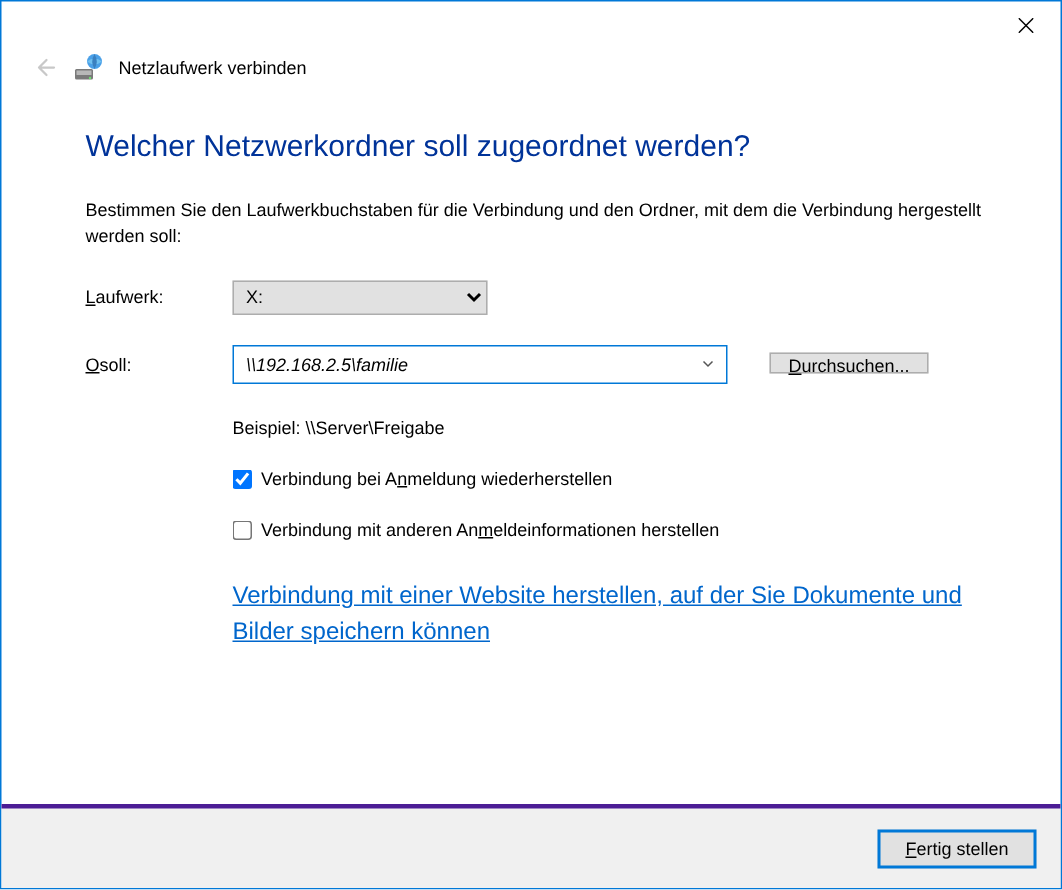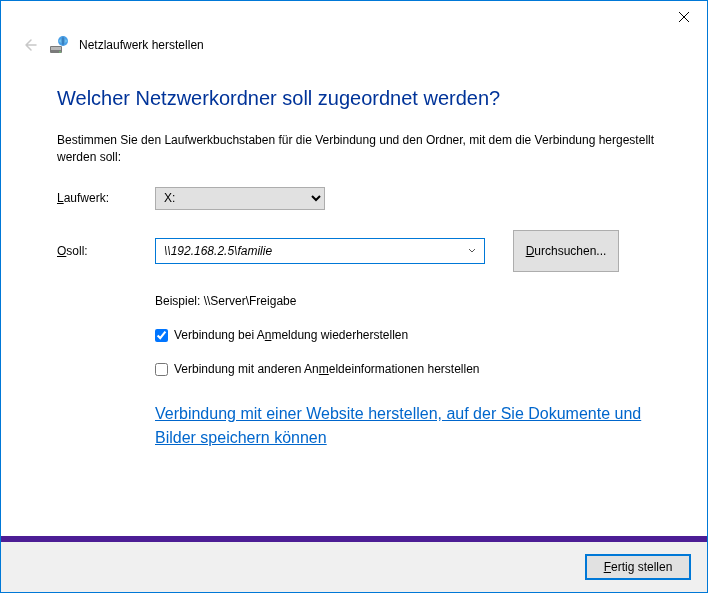--- a/index.html
+++ b/index.html
@@ -109,21 +109,21 @@
   }
   .combo-arrow {
     width: 16px;
     display: flex;
     align-items: center;
     justify-content: center;
     color: #555;
   }
   .browse-btn {
     width: 106px;
-    height: 42px;
+    height: 14px;
     margin-left: 8px;
     border: 1px solid #adadad;
     background: #e1e1e1;
     font-family: inherit;
     font-size: 12px;
     cursor: pointer;
   }
   .example {
     grid-column: 2 / span 2;
     font-size: 12px;
@@ -147,21 +147,21 @@
     line-height: 1.5;
     margin-top: 6px;
   }
   .link-row a {
     color: #0066cc;
     text-decoration: underline;
     cursor: pointer;
   }
   .footer {
     height: 56px;
-    border-top: 6px solid #4c1d95;
+    border-top: 3px solid #4c1d95;
     background: #f0f0f0;
     display: flex;
     justify-content: flex-end;
     align-items: center;
     padding-right: 16px;
     gap: 16px;
   }
   .footer button {
     width: 106px;
     height: 26px;
@@ -200,21 +200,21 @@
     <div class="wiz-icon">
       <svg width="20" height="20" viewBox="0 0 20 20">
         <rect x="1" y="11" width="12" height="7" rx="1" fill="#7a7a7a"></rect>
         <rect x="2" y="12" width="10" height="3" fill="#b8b8b8"></rect>
         <circle cx="11" cy="17" r="0.8" fill="#6fdf6f"></circle>
         <circle cx="14" cy="6" r="5" fill="#4aa0e8"></circle>
         <path d="M9 6 Q14 2 19 6 Q14 10 9 6" fill="#6fc0f0"></path>
         <path d="M14 1 Q11 6 14 11 Q17 6 14 1" fill="#3a80c0"></path>
       </svg>
     </div>
-    <div class="wiz-title">Netzlaufwerk herstellen</div>
+    <div class="wiz-title">Netzlaufwerk verbinden</div>
   </div>
 
   <div class="content">
     <div class="heading">Welcher Netzwerkordner soll zugeordnet werden?</div>
     <div class="instruction">Bestimmen Sie den Laufwerkbuchstaben für die Verbindung und den Ordner, mit dem die Verbindung hergestellt werden soll:</div>
 
     <div class="form-grid">
       <div class="label"><span class="u">L</span><span>aufwerk:</span></div>
       <div>
         <select class="drive">

